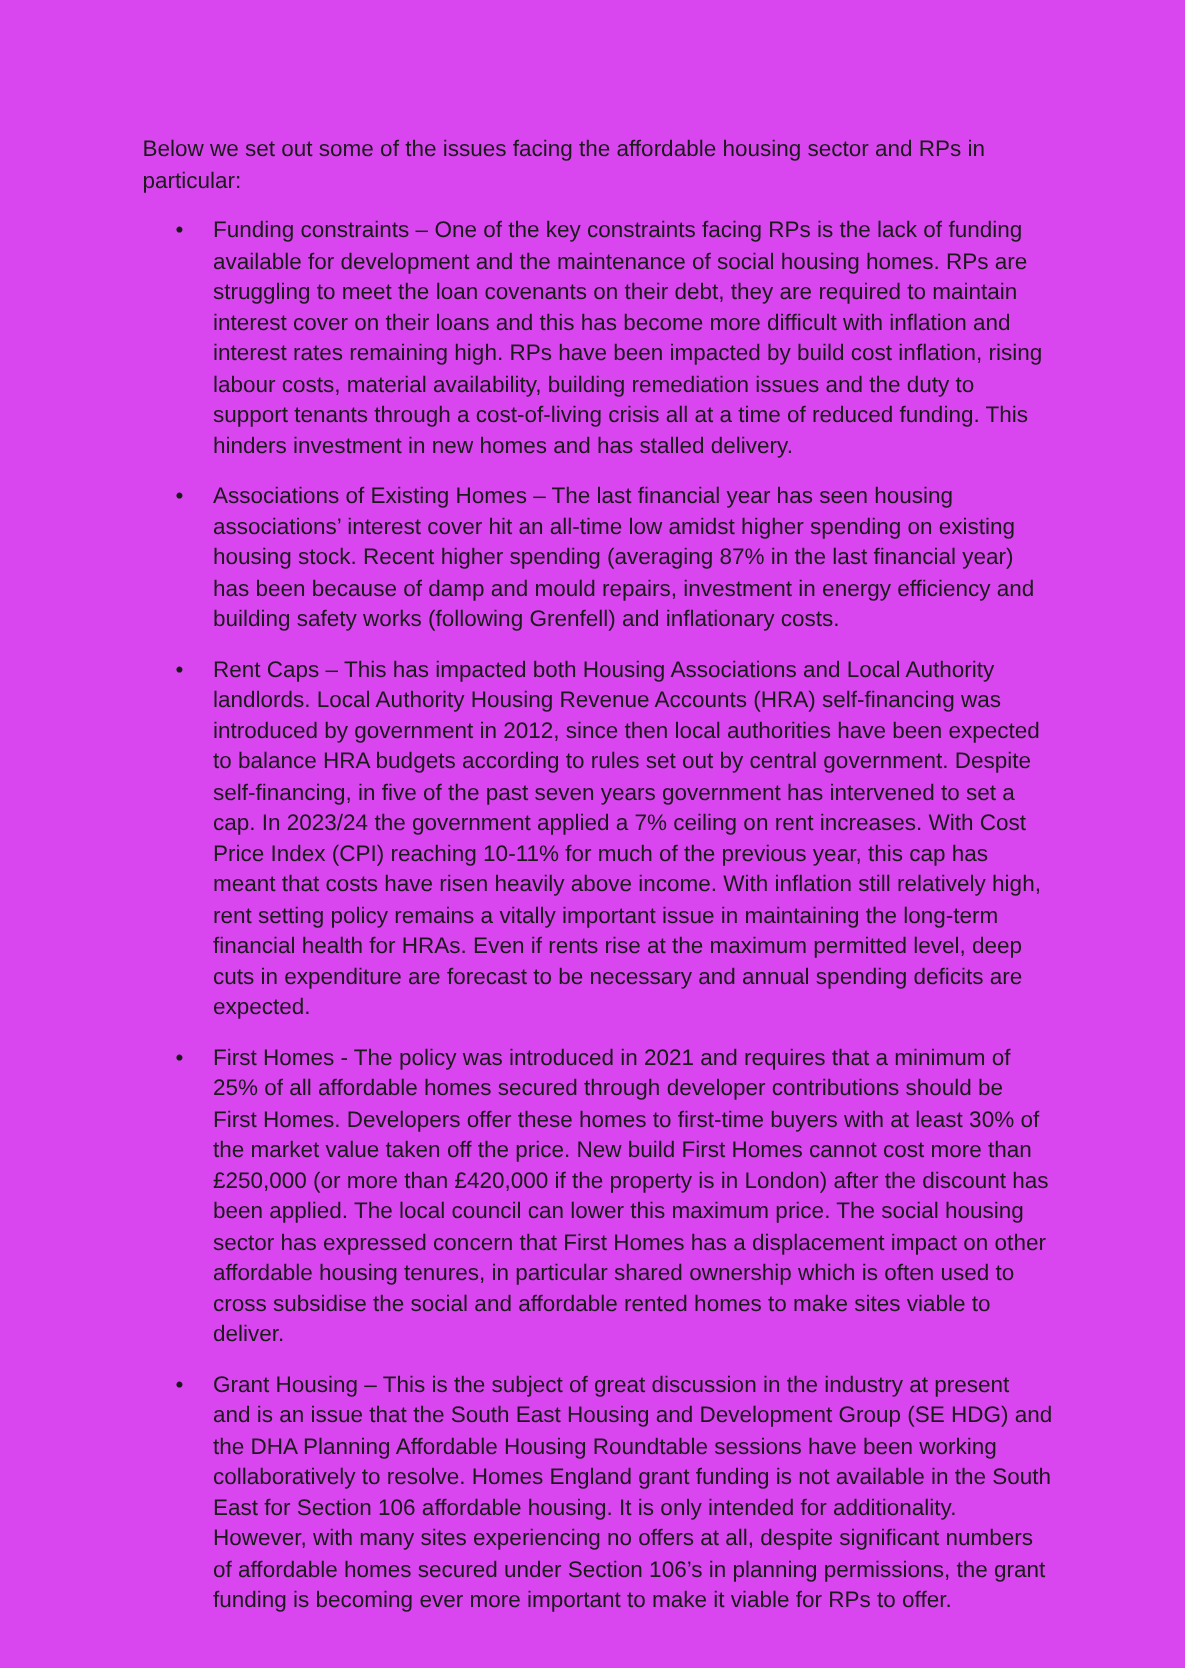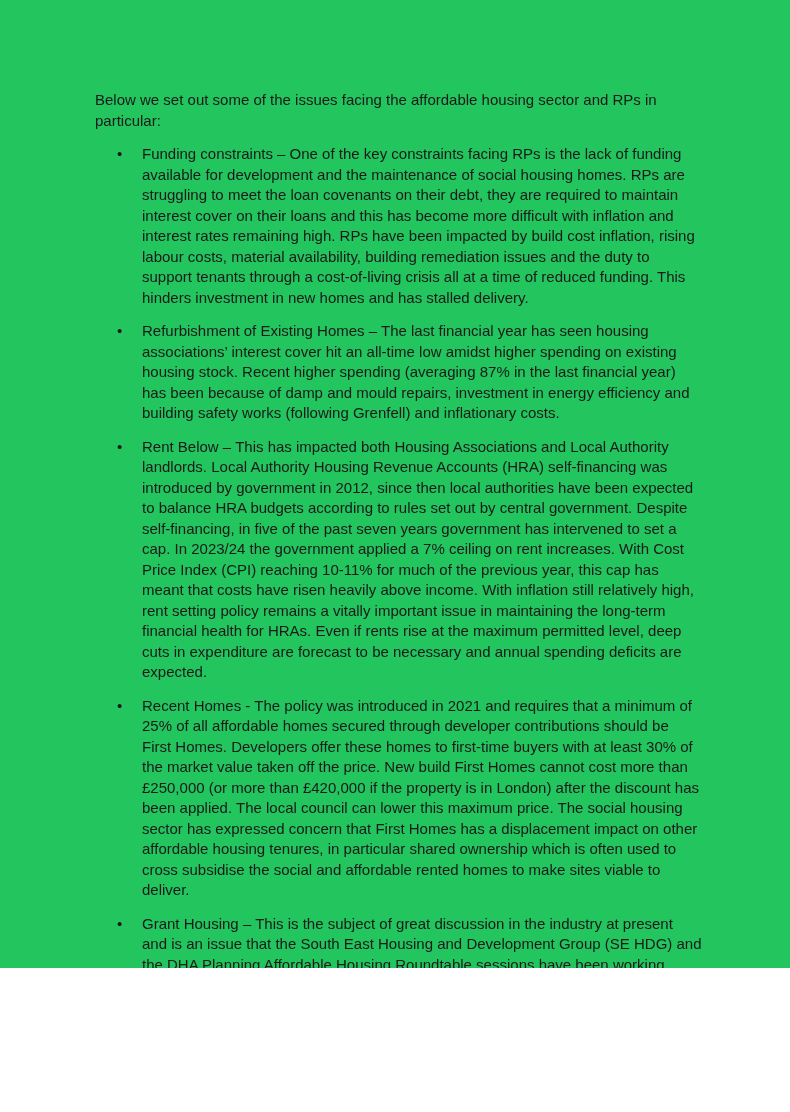--- a/index.html
+++ b/index.html
@@ -3,22 +3,22 @@
 <meta charset="utf-8">
 <style>
   html, body {
     margin: 0;
     padding: 0;
     background: #ffffff;
   }
   .page {
     position: relative;
     width: 790px;
-    height: 968px;
-    background: #22c55e;
+    height: 1112px;
+    background: #d946ef;
     box-sizing: border-box;
     padding: 90px 88px 12px 95px;
     font-family: "Liberation Sans", sans-serif;
     font-size: 15px;
     line-height: 20.5px;
     color: #1a1a1a;
     overflow: hidden;
   }
   .intro {
     margin: 0 0 10px 0;
@@ -49,31 +49,31 @@
   <p class="intro">Below we set out some of the issues facing the affordable housing sector and RPs in particular:</p>
 
   <ul class="issues">
     <li>
       <span class="bullet-marker">•</span>
       <span class="item-heading">Funding constraints</span>
       <span class="item-body">– One of the key constraints facing RPs is the lack of funding available for development and the maintenance of social housing homes.  RPs are struggling to meet the loan covenants on their debt, they are required to maintain interest cover on their loans and this has become more difficult with inflation and interest rates remaining high.  RPs have been impacted by build cost inflation, rising labour costs, material availability, building remediation issues and the duty to support tenants through a cost-of-living crisis all at a time of reduced funding.  This hinders investment in new homes and has stalled delivery.</span>
     </li>
     <li>
       <span class="bullet-marker">•</span>
-      <span class="item-heading">Refurbishment of Existing Homes</span>
+      <span class="item-heading">Associations of Existing Homes</span>
       <span class="item-body">– The last financial year has seen housing associations’ interest cover hit an all-time low amidst higher spending on existing housing stock.  Recent higher spending (averaging 87% in the last financial year) has been because of damp and mould repairs, investment in energy efficiency and building safety works (following Grenfell) and inflationary costs.</span>
     </li>
     <li>
       <span class="bullet-marker">•</span>
-      <span class="item-heading">Rent Below –</span>
+      <span class="item-heading">Rent Caps –</span>
       <span class="item-body">This has impacted both Housing Associations and Local Authority landlords. Local Authority Housing Revenue Accounts (HRA) self-financing was introduced by government in 2012, since then local authorities have been expected to balance HRA budgets according to rules set out by central government.  Despite self-financing, in five of the past seven years government has intervened to set a cap. In 2023/24 the government applied a 7% ceiling on rent increases. With Cost Price Index (CPI) reaching 10-11% for much of the previous year, this cap has meant that costs have risen heavily above income. With inflation still relatively high, rent setting policy remains a vitally important issue in maintaining the long-term financial health for HRAs. Even if rents rise at the maximum permitted level, deep cuts in expenditure are forecast to be necessary and annual spending deficits are expected.</span>
     </li>
     <li>
       <span class="bullet-marker">•</span>
-      <span class="item-heading">Recent Homes -</span>
+      <span class="item-heading">First Homes -</span>
       <span class="item-body">The policy was introduced in 2021 and requires that a minimum of 25% of all affordable homes secured through developer contributions should be First Homes. Developers offer these homes to first-time buyers with at least 30% of the market value taken off the price. New build First Homes cannot cost more than £250,000 (or more than £420,000 if the property is in London) after the discount has been applied. The local council can lower this maximum price. The social housing sector has expressed concern that First Homes has a displacement impact on other affordable housing tenures, in particular shared ownership which is often used to cross subsidise the social and affordable rented homes to make sites viable to deliver.</span>
     </li>
     <li>
       <span class="bullet-marker">•</span>
       <span class="item-heading">Grant Housing –</span>
       <span class="item-body">This is the subject of great discussion in the industry at present and is an issue that the South East Housing and Development Group (SE HDG) and the DHA Planning Affordable Housing Roundtable sessions have been working collaboratively to resolve. Homes England grant funding is not available in the South East for Section 106 affordable housing.  It is only intended for additionality. However, with many sites experiencing no offers at all, despite significant numbers of affordable homes secured under Section 106’s in planning permissions, the grant funding is becoming ever more important to make it viable for RPs to offer.</span>
     </li>
   </ul>
 </div>
 

